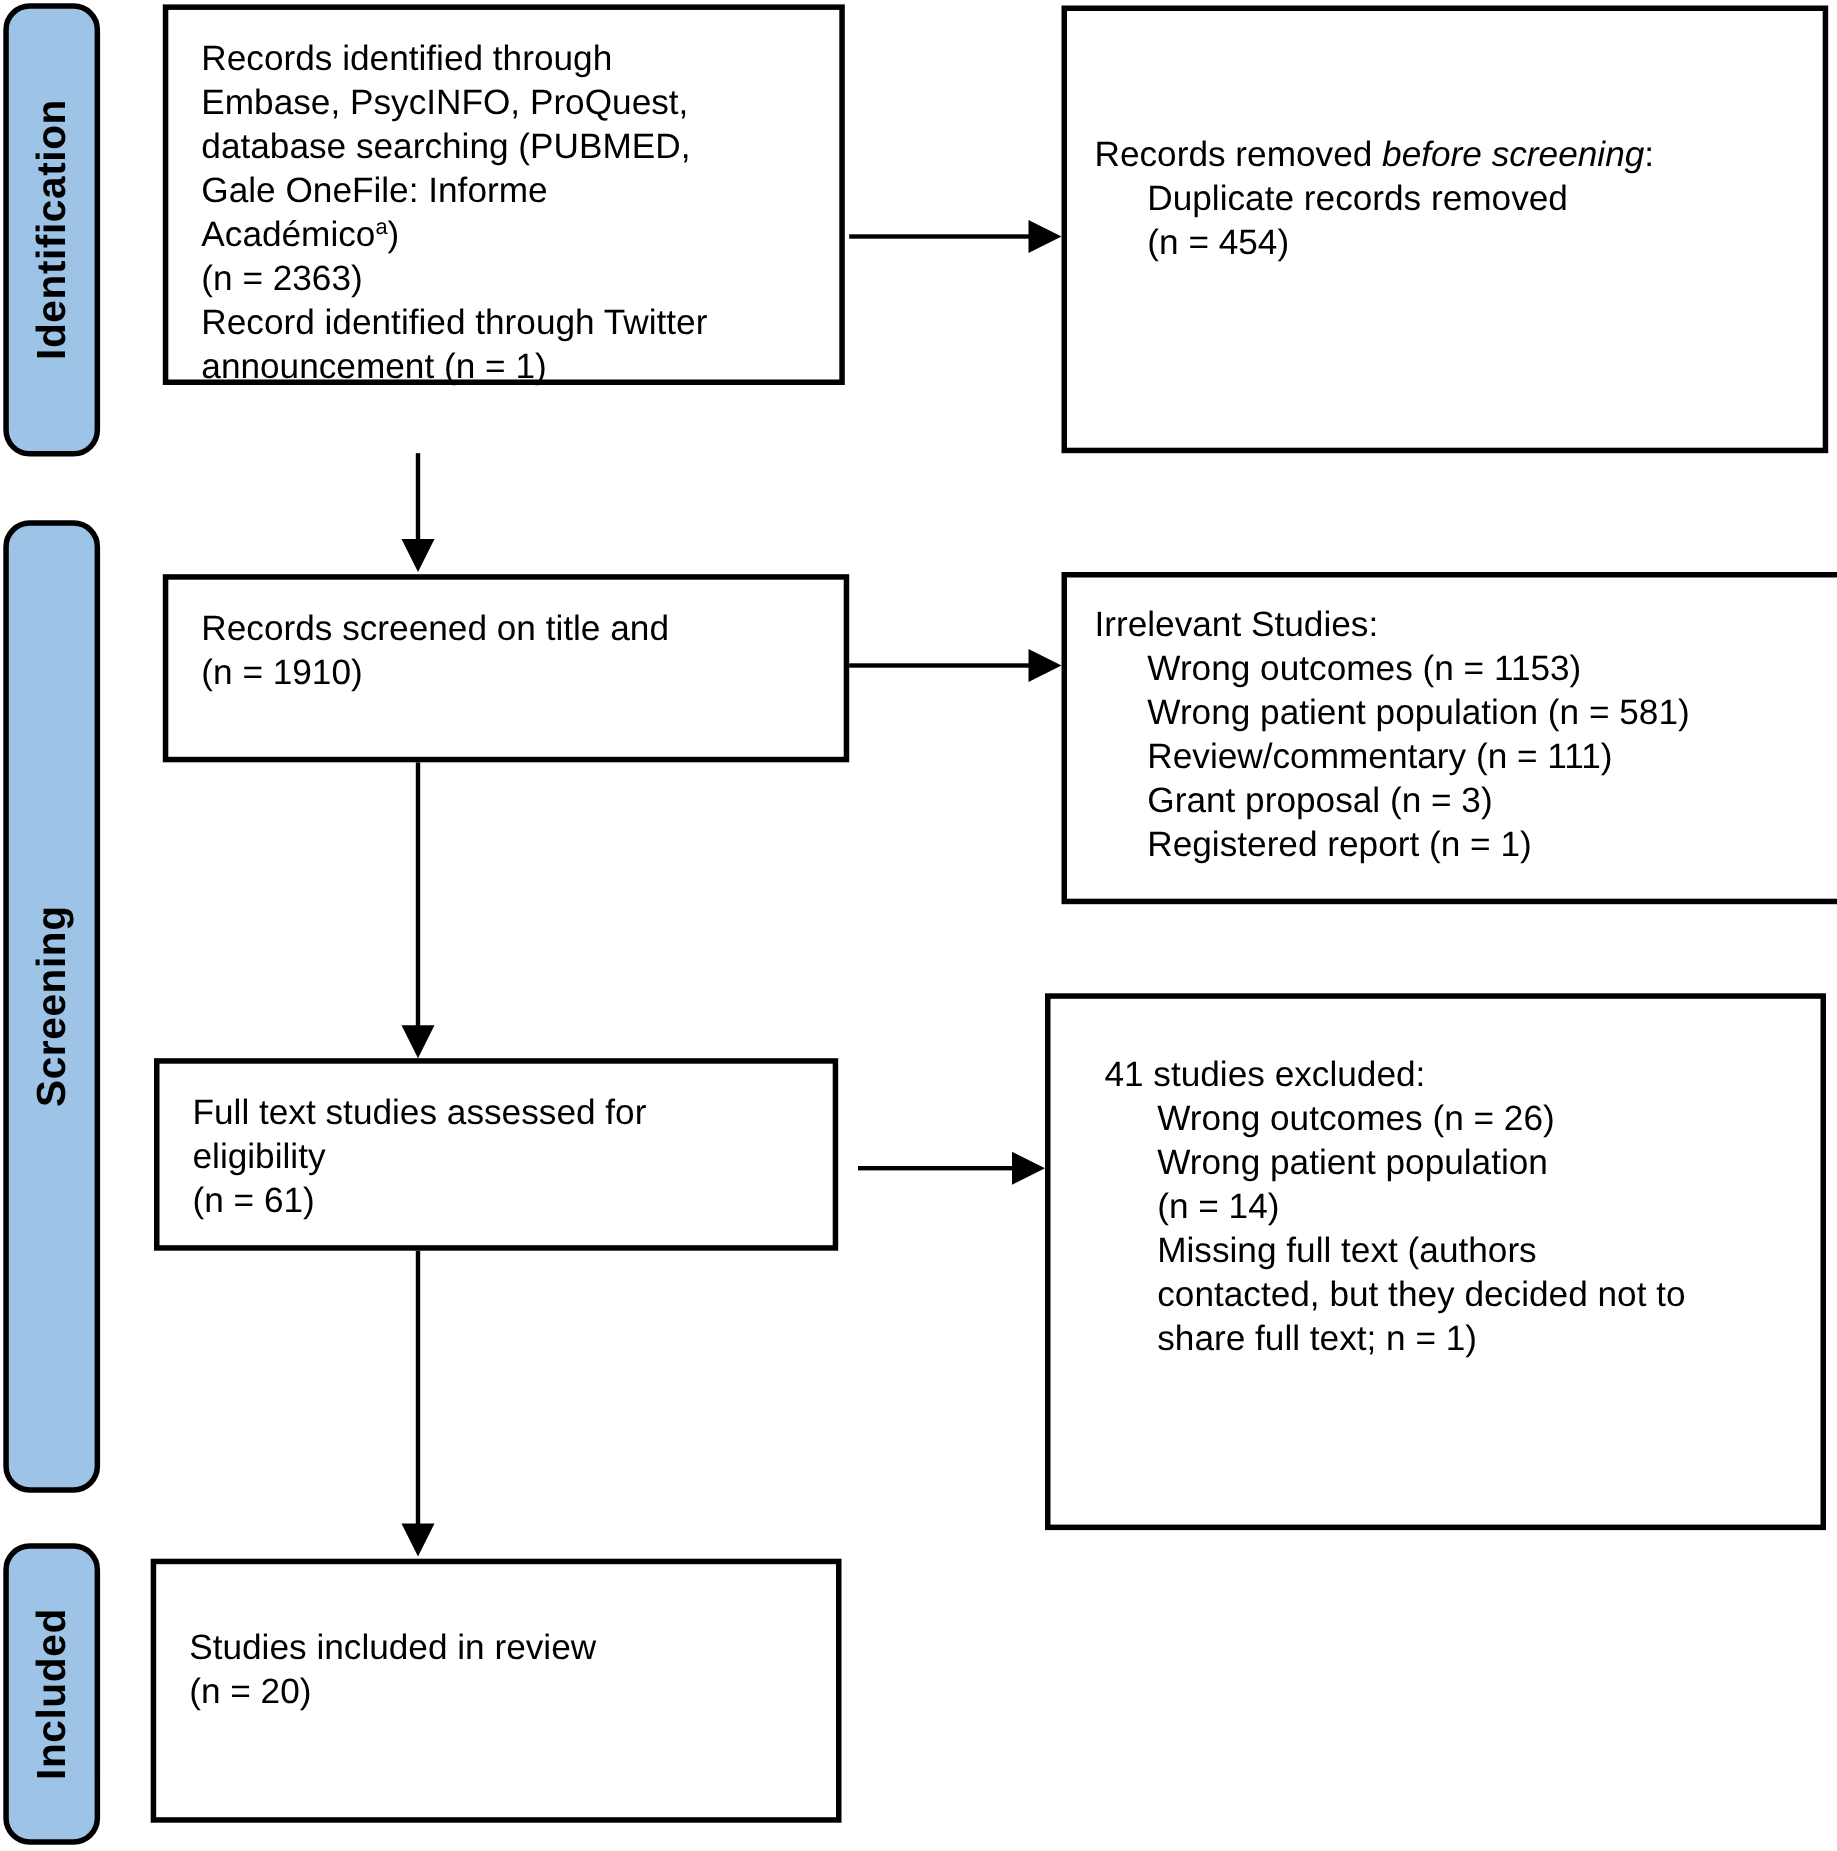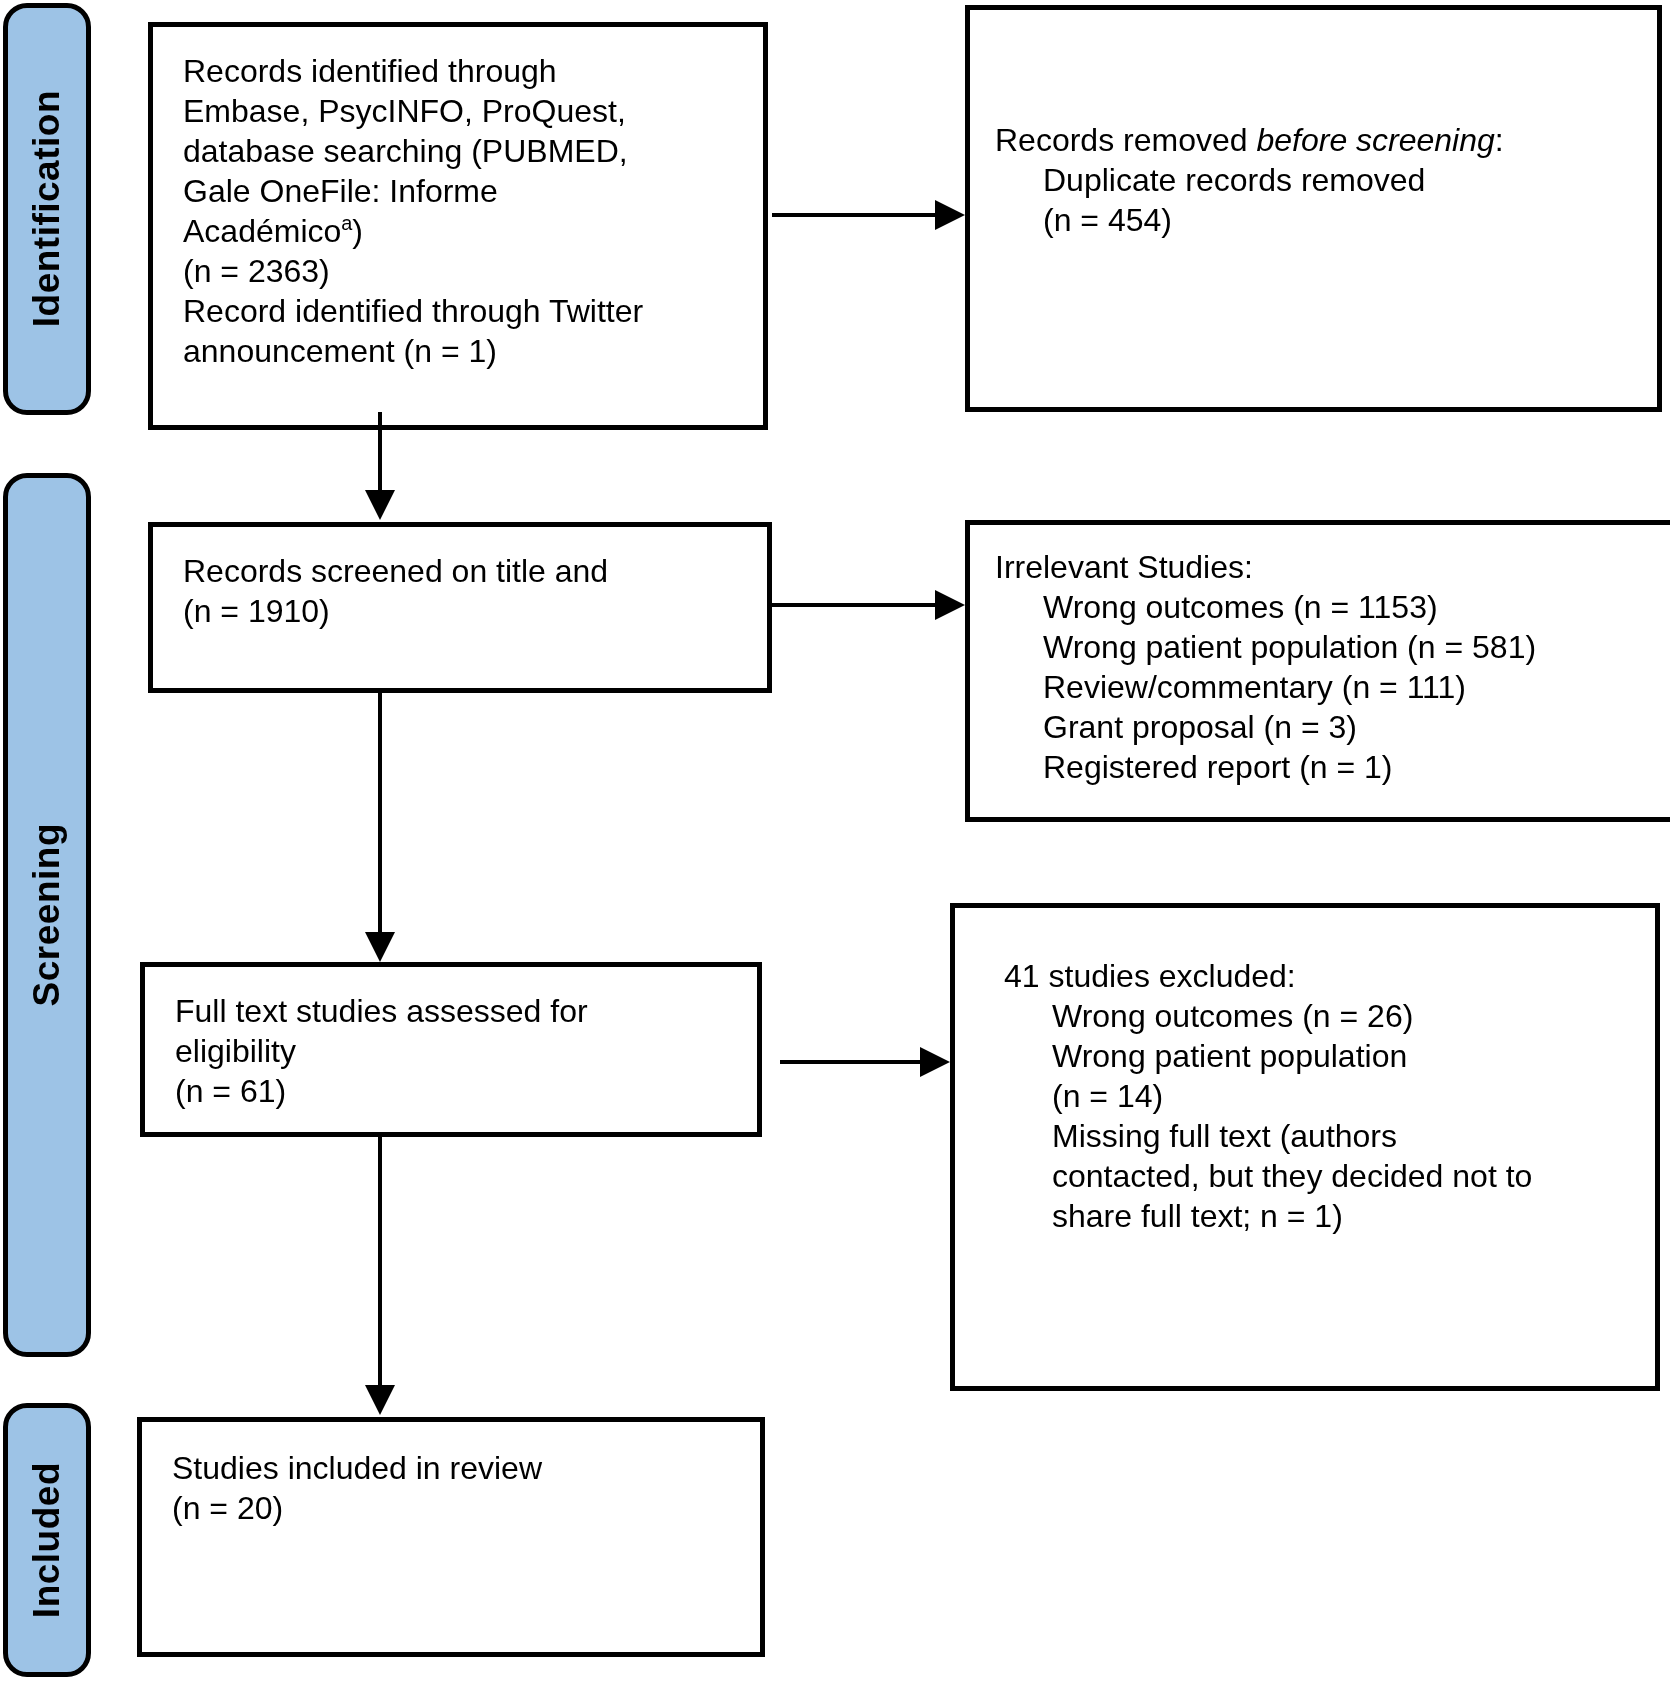--- a/index.html
+++ b/index.html
@@ -11,27 +11,27 @@
          border-radius:24px;box-sizing:border-box;display:flex;align-items:center;justify-content:center;}
   .stage-label{writing-mode:vertical-rl;transform:rotate(180deg);font-weight:bold;font-size:37px;
                letter-spacing:.5px;white-space:nowrap;}
   #stage-identification{top:3px;height:412px;}
   #stage-screening{top:473px;height:884px;}
   #stage-included{top:1403px;height:274px;}
 
   
   .box{position:absolute;background:#fff;border:5px solid #000;box-sizing:border-box;
        font-size:32px;line-height:40px;}
-  #box-identified{left:148px;top:4px;width:620px;height:408px;padding:24px 12px 0 30px;margin-top:18px;}
+  #box-identified{left:148px;top:4px;width:620px;height:346px;padding:24px 12px 0 30px;}
   #box-removed{left:965px;top:5px;width:697px;height:407px;padding:110px 12px 0 25px;}
   #box-screened{left:148px;top:522px;width:624px;height:171px;padding:24px 12px 0 30px;}
   #box-irrelevant{left:965px;top:520px;width:767px;height:302px;padding:22px 8px 0 25px;}
   #box-fulltext{left:140px;top:962px;width:622px;height:175px;padding:24px 12px 0 30px;}
   #box-excluded{left:950px;top:903px;width:710px;height:488px;padding:48px 8px 0 49px;}
-  #box-included{left:137px;top:1417px;width:628px;height:240px;padding:26px 12px 0 30px;}
+  #box-included{left:137px;top:1417px;width:628px;height:240px;padding:55px 12px 0 30px;}
   .indent{padding-left:48px;}
   .italic{font-style:italic;}
   sup{font-size:62%;line-height:0;vertical-align:super;}
 
   
   .varrow{position:absolute;width:30px;}
   .varrow .stem{position:absolute;left:50%;transform:translateX(-50%);top:0;width:4px;background:#000;}
   .varrow .head{position:absolute;bottom:0;left:0;width:0;height:0;
                 border-left:15px solid transparent;border-right:15px solid transparent;
                 border-top:30px solid #000;}

